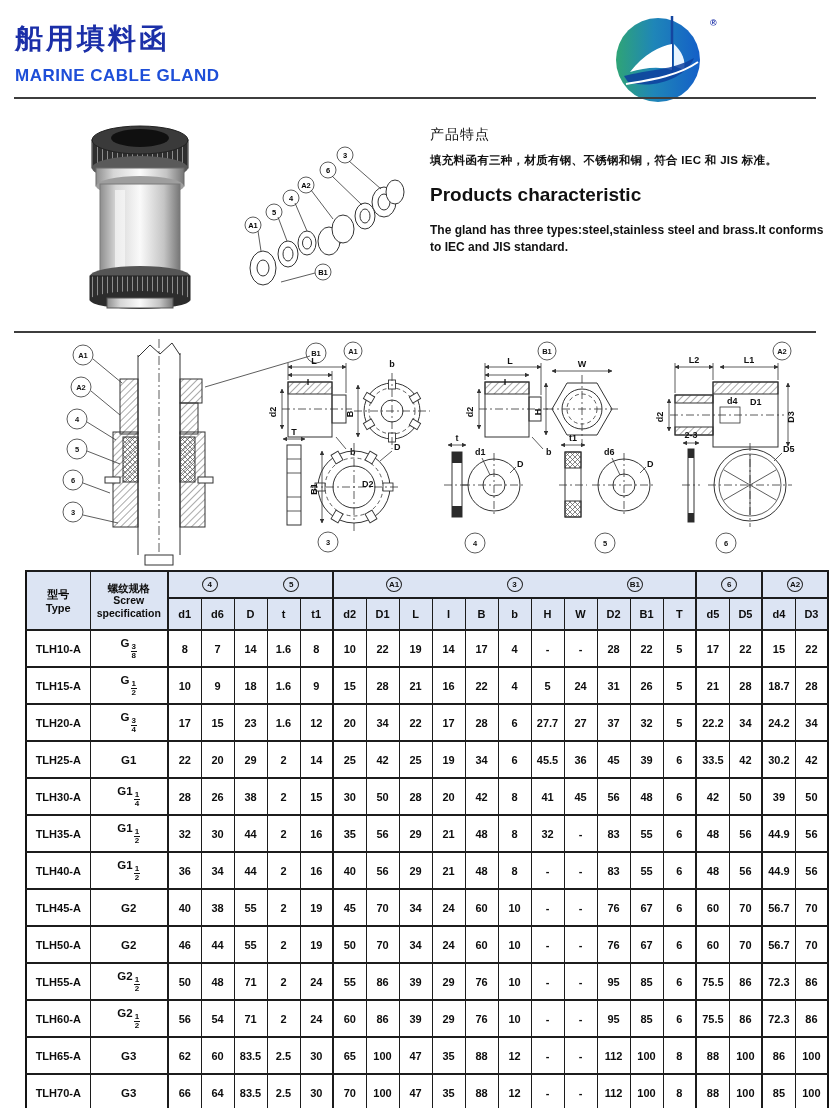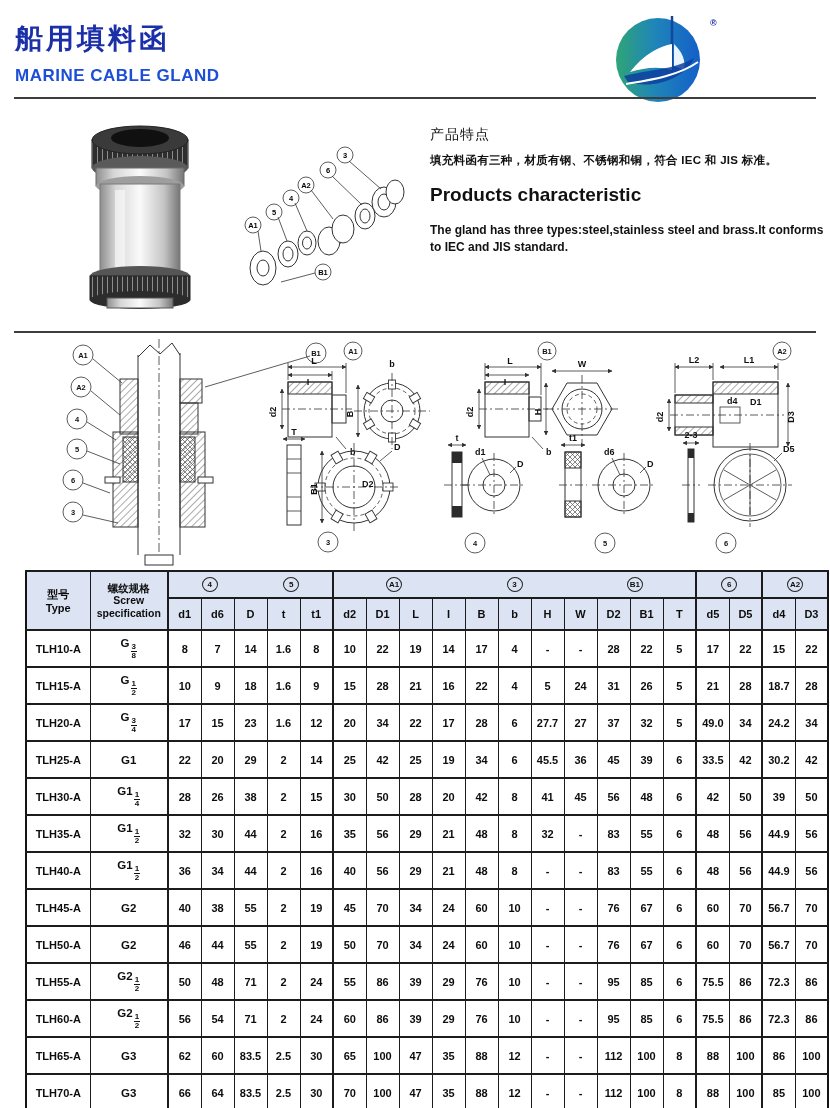--- a/index.html
+++ b/index.html
@@ -578,21 +578,21 @@
             <td>34</td>
             <td>22</td>
             <td>17</td>
             <td>28</td>
             <td>6</td>
             <td>27.7</td>
             <td>27</td>
             <td>37</td>
             <td>32</td>
             <td>5</td>
-            <td class="gb">49.0</td>
+            <td class="gb">22.2</td>
             <td>34</td>
             <td class="gb">24.2</td>
             <td>34</td>
           </tr>
           <tr>
             <td>TLH25-A</td>
             <td><span class="gbase">G1</span></td>
             <td class="gb">22</td>
             <td>20</td>
             <td>29</td>

